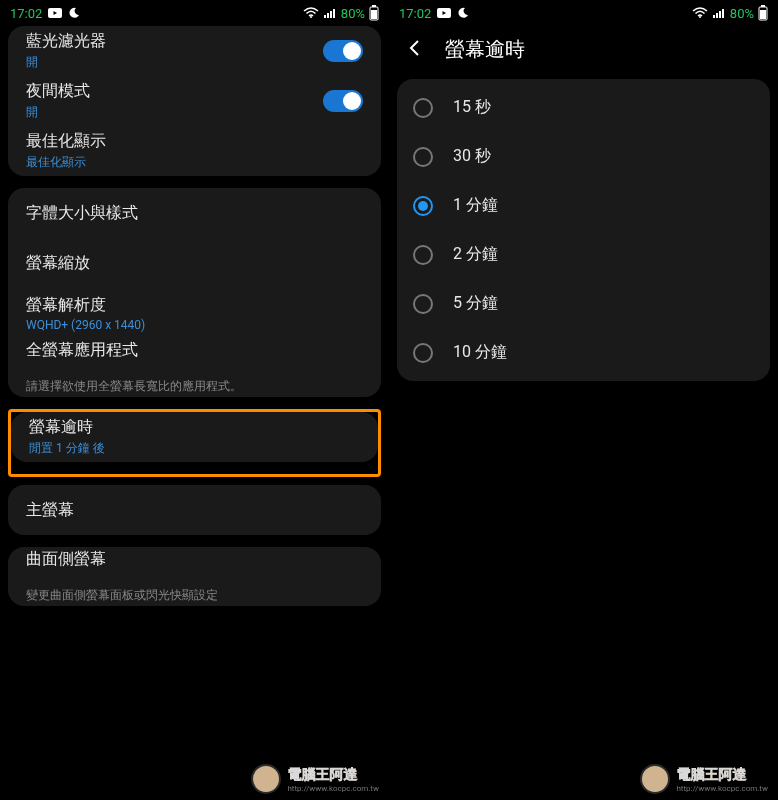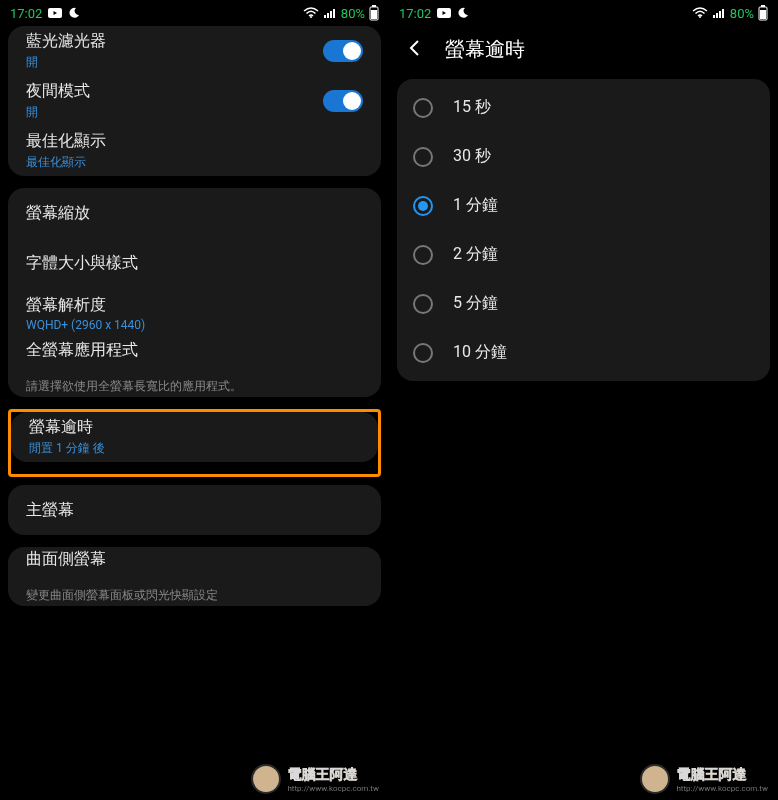--- a/index.html
+++ b/index.html
@@ -261,26 +261,26 @@
         <div class="setting-row">
           <div class="setting-text">
             <div class="setting-title">最佳化顯示</div>
             <div class="setting-sub">最佳化顯示</div>
           </div>
         </div>
       </div>
       <div class="card">
         <div class="setting-row">
           <div class="setting-text">
+            <div class="setting-title">字體大小與樣式</div>
+          </div>
+        </div>
+        <div class="setting-row">
+          <div class="setting-text">
             <div class="setting-title">螢幕縮放</div>
-          </div>
-        </div>
-        <div class="setting-row">
-          <div class="setting-text">
-            <div class="setting-title">字體大小與樣式</div>
           </div>
         </div>
         <div class="setting-row">
           <div class="setting-text">
             <div class="setting-title">螢幕解析度</div>
             <div class="setting-sub">WQHD+ (2960 x 1440)</div>
           </div>
         </div>
         <div class="setting-row">
           <div class="setting-text">

